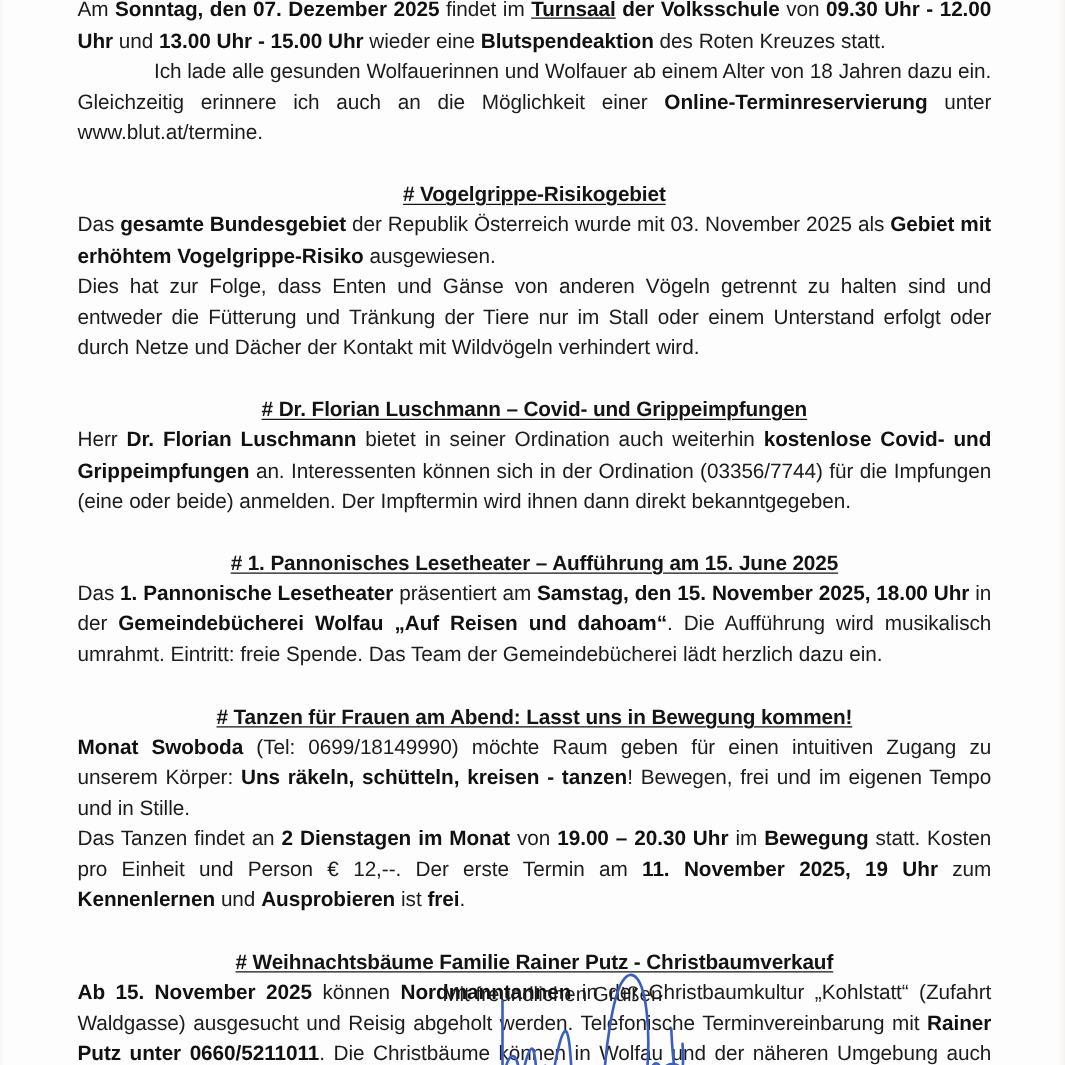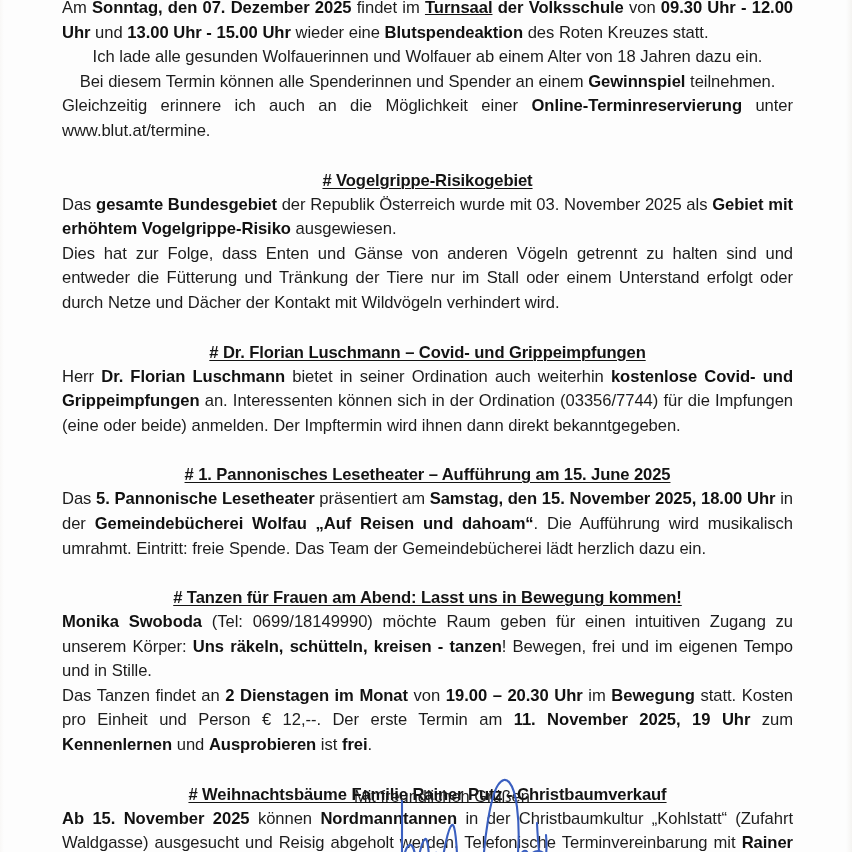--- a/index.html
+++ b/index.html
@@ -42,21 +42,21 @@
     text-align: justify;
     text-justify: inter-word;
     font-size: 16.6px;
     line-height: 24.6px;
     letter-spacing: -0.05px;
     color: #1c1c1c;
     word-spacing: 0.1px;
   }
 
   p.para.nojust {
-    text-align: center;
+    text-align: right;
   }
 
   .section {
     margin-top: 0;
   }
 
   .sec-gap {
     height: 24px;
   }
 
@@ -137,21 +137,20 @@
 
 <div class="page">
   <div class="scan-edge-left"></div>
   <div class="scan-edge-right"></div>
 
   <div class="doc-body">
 
     <div class="section">
       <p class="para">Am <b>Sonntag, den 07. Dezember 2025</b> findet im <b><u>Turnsaal</u> der Volksschule</b> von <b>09.30 Uhr - 12.00 Uhr</b> und <b>13.00 Uhr - 15.00 Uhr</b> wieder eine <b>Blutspendeaktion</b> des Roten Kreuzes statt.</p>
       <p class="para nojust">Ich lade alle gesunden Wolfauerinnen und Wolfauer ab einem Alter von 18 Jahren dazu ein.</p>
-      <p class="para nojust">Bei diesem Termin können alle Spenderinnen und Spender an einem <b>Gewinnspiel</b> teilnehmen.</p>
       <p class="para">Gleichzeitig erinnere ich auch an die Möglichkeit einer <b>Online-Terminreservierung</b> unter www.blut.at/termine.</p>
     </div>
 
     <div class="sec-gap"></div>
 
     <div class="section">
       <h2 class="heading"># Vogelgrippe-Risikogebiet</h2>
       <p class="para">Das <b>gesamte Bundesgebiet</b> der Republik Österreich wurde mit 03. November 2025 als <b>Gebiet mit erhöhtem Vogelgrippe-Risiko</b> ausgewiesen.</p>
       <p class="para">Dies hat zur Folge, dass Enten und Gänse von anderen Vögeln getrennt zu halten sind und entweder die Fütterung und Tränkung der Tiere nur im Stall oder einem Unterstand erfolgt oder durch Netze und Dächer der Kontakt mit Wildvögeln verhindert wird.</p>
     </div>
@@ -160,28 +159,28 @@
 
     <div class="section">
       <h2 class="heading"># Dr. Florian Luschmann – Covid- und Grippeimpfungen</h2>
       <p class="para">Herr <b>Dr. Florian Luschmann</b> bietet in seiner Ordination auch weiterhin <b>kostenlose Covid- und Grippeimpfungen</b> an. Interessenten können sich in der Ordination (03356/7744) für die Impfungen (eine oder beide) anmelden. Der Impftermin wird ihnen dann direkt bekanntgegeben.</p>
     </div>
 
     <div class="sec-gap"></div>
 
     <div class="section">
       <h2 class="heading"># 1. Pannonisches Lesetheater – Aufführung am 15. June 2025</h2>
-      <p class="para">Das <b>5. Pannonische Lesetheater</b> präsentiert am <b>Samstag, den 15. November 2025, 18.00 Uhr</b> in der <b>Gemeindebücherei Wolfau „Auf Reisen und dahoam“</b>. Die Aufführung wird musikalisch umrahmt. Eintritt: freie Spende. Das Team der Gemeindebücherei lädt herzlich dazu ein.</p>
+      <p class="para">Das <b>1. Pannonische Lesetheater</b> präsentiert am <b>Samstag, den 15. November 2025, 18.00 Uhr</b> in der <b>Gemeindebücherei Wolfau „Auf Reisen und dahoam“</b>. Die Aufführung wird musikalisch umrahmt. Eintritt: freie Spende. Das Team der Gemeindebücherei lädt herzlich dazu ein.</p>
     </div>
 
     <div class="sec-gap"></div>
 
     <div class="section">
       <h2 class="heading"># Tanzen für Frauen am Abend: Lasst uns in Bewegung kommen!</h2>
-      <p class="para"><b>Monika Swoboda</b> (Tel: 0699/18149990) möchte Raum geben für einen intuitiven Zugang zu unserem Körper: <b>Uns räkeln, schütteln, kreisen - tanzen</b>! Bewegen, frei und im eigenen Tempo und in Stille.</p>
+      <p class="para"><b>Monat Swoboda</b> (Tel: 0699/18149990) möchte Raum geben für einen intuitiven Zugang zu unserem Körper: <b>Uns räkeln, schütteln, kreisen - tanzen</b>! Bewegen, frei und im eigenen Tempo und in Stille.</p>
       <p class="para">Das Tanzen findet an <b>2 Dienstagen im Monat</b> von <b>19.00 – 20.30 Uhr</b> im <b>Bewegung</b> statt. Kosten pro Einheit und Person € 12,--. Der erste Termin am <b>11. November 2025, 19 Uhr</b> zum <b>Kennenlernen</b> und <b>Ausprobieren</b> ist <b>frei</b>.</p>
     </div>
 
     <div class="sec-gap"></div>
 
     <div class="section">
       <h2 class="heading"># Weihnachtsbäume Familie Rainer Putz - Christbaumverkauf</h2>
       <p class="para"><b>Ab 15. November 2025</b> können <b>Nordmanntannen</b> in der Christbaumkultur „Kohlstatt“ (Zufahrt Waldgasse) ausgesucht und Reisig abgeholt werden. Telefonische Terminvereinbarung mit <b>Rainer Putz unter 0660/5211011</b>. Die Christbäume können in Wolfau und der näheren Umgebung auch zugestellt werden.</p>
     </div>
 

